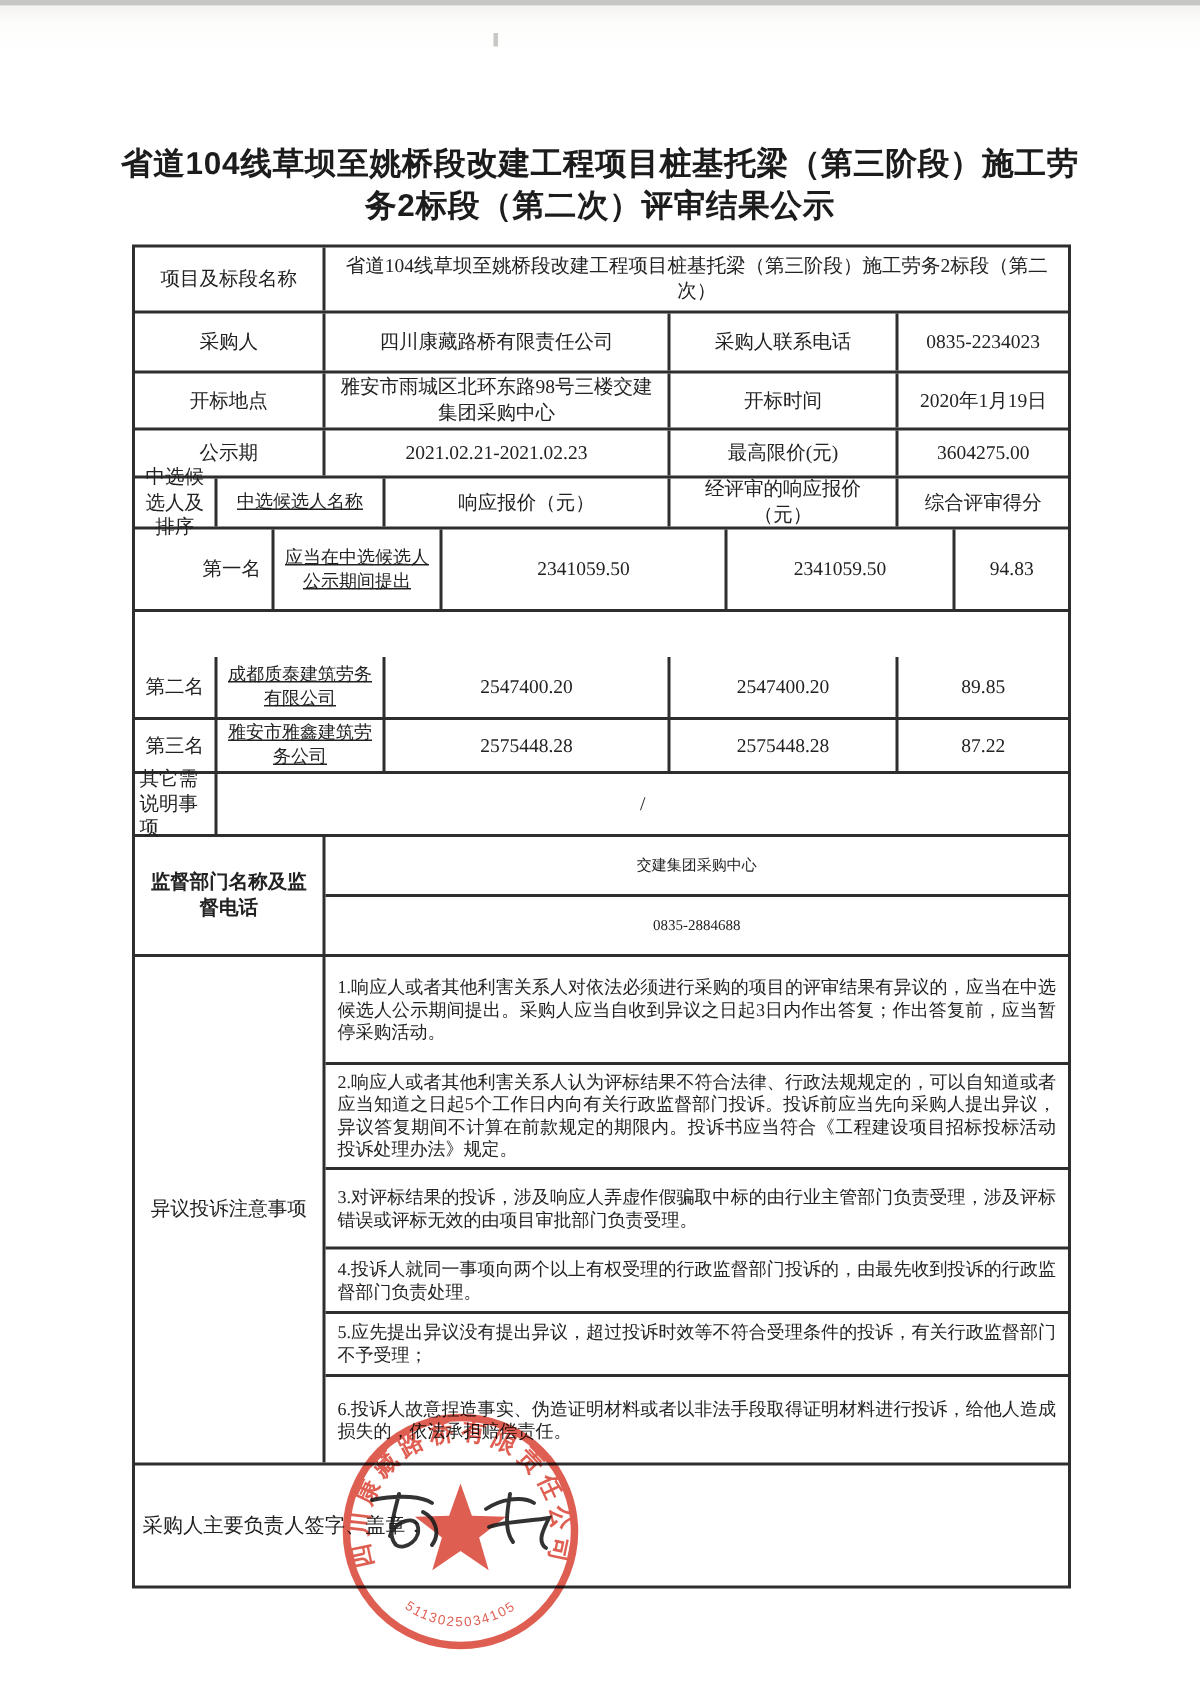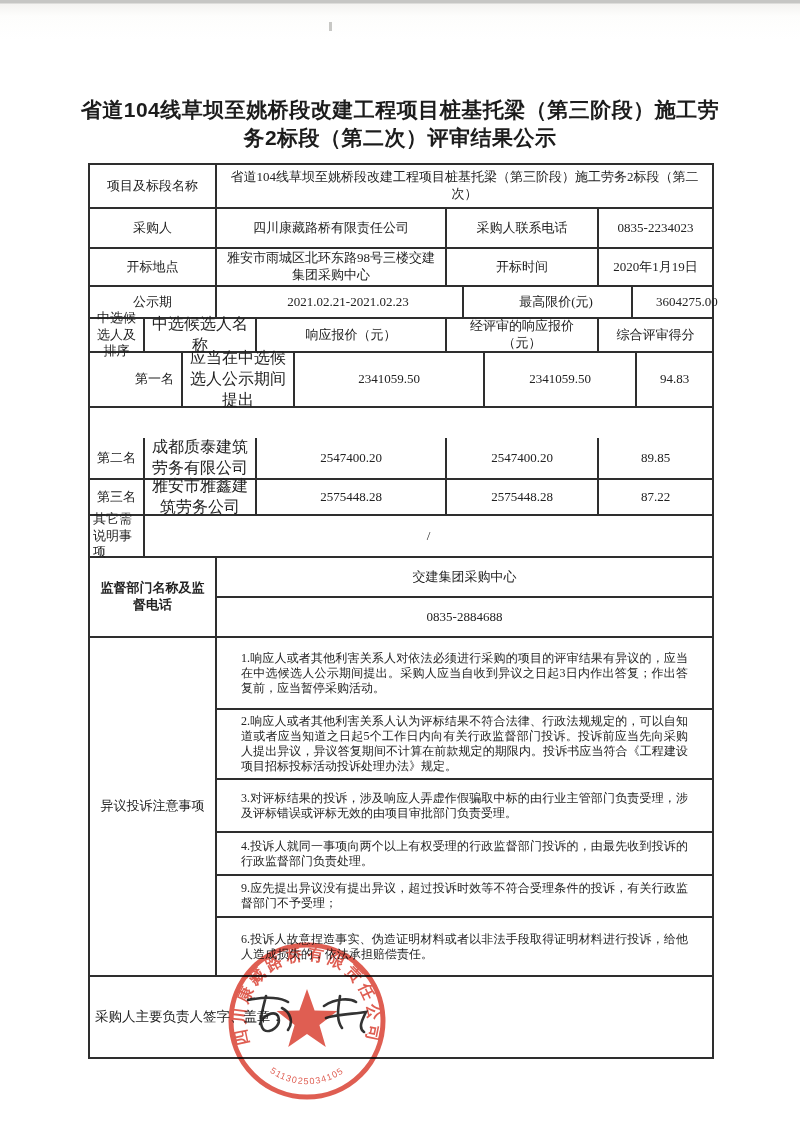--- a/index.html
+++ b/index.html
@@ -36,39 +36,39 @@
     padding:2px 6px;
     color:#222;
   }
   .cell:last-child{border-right:none;}
   .grow{flex:1 1 auto;}
   
   .w-label{flex:0 0 127px;}
   .w-val1{flex:0 0 230px;}
   .w-lab2{flex:0 0 152px;}
   .w-rank{flex:0 0 55px;}
-  .w-name{flex:0 0 112px;font-size:16px;}
+  .w-name{flex:0 0 112px;font-size:12px;text-decoration:underline;}
   .w-price{flex:0 0 190px;}
   .w-eval{flex:0 0 152px;}
   
-  .r1{height:44px;} .r2{height:40px;justify-content:center;} .r3{height:38px;} .r4{height:32px;gap:17px;}
+  .r1{height:44px;} .r2{height:40px;justify-content:center;} .r3{height:38px;} .r4{height:32px;}
   .r-chead{height:34px;} .r-c1{height:55px;padding-left:38px;} .r-c2{height:42px;margin-top:30px;} .r-c3{height:36px;}
   .r-other{height:42px;} .r-sup{height:80px;} .r-sign{height:80px;}
   .stackcol{flex:1 1 auto;display:flex;flex-direction:column;padding:0;align-items:stretch;}
   .substack{display:flex;flex-direction:column;flex:1;}
-  .subrow{flex:1;display:flex;align-items:center;justify-content:center;border-bottom:2px solid #2e2e2e;font-size:13px;}
+  .subrow{flex:1;display:flex;align-items:center;justify-content:center;border-bottom:2px solid #2e2e2e;font-size:10px;}
   .subrow:last-child{border-bottom:none;}
   
   .obj-items{padding:0;}
   .obj-item{
     display:flex;align-items:center;
     border-bottom:2px solid #2e2e2e;
     font-size:12px;line-height:15px;
     text-align:justify;
-    padding:4px 24px;box-sizing:border-box;
+    padding:4px 8px;box-sizing:border-box;
     color:#232323;
   }
   .obj-item:last-child{border-bottom:none;}
   .oi1{height:72px;} .oi2{height:70px;} .oi3{height:53px;}
   .oi4{height:43px;} .oi5{height:42px;} .oi6{height:57px;}
   .sign-cell{justify-content:flex-start;text-align:left;padding-left:5px;font-size:13.5px;}
   
   :root{--seal-color:#d83a2c;}
   .seal{
     position:absolute;left:224px;top:938px;width:166px;height:166px;
@@ -161,21 +161,21 @@
   </div>
 
   <div class="row">
     <div class="cell w-label">异议投诉注意事项</div>
     <div class="cell stackcol obj-items">
       <div class="substack">
         <div class="obj-item oi1">1.响应人或者其他利害关系人对依法必须进行采购的项目的评审结果有异议的，应当在中选候选人公示期间提出。采购人应当自收到异议之日起3日内作出答复；作出答复前，应当暂停采购活动。</div>
         <div class="obj-item oi2">2.响应人或者其他利害关系人认为评标结果不符合法律、行政法规规定的，可以自知道或者应当知道之日起5个工作日内向有关行政监督部门投诉。投诉前应当先向采购人提出异议，异议答复期间不计算在前款规定的期限内。投诉书应当符合《工程建设项目招标投标活动投诉处理办法》规定。</div>
         <div class="obj-item oi3">3.对评标结果的投诉，涉及响应人弄虚作假骗取中标的由行业主管部门负责受理，涉及评标错误或评标无效的由项目审批部门负责受理。</div>
         <div class="obj-item oi4">4.投诉人就同一事项向两个以上有权受理的行政监督部门投诉的，由最先收到投诉的行政监督部门负责处理。</div>
-        <div class="obj-item oi5">9.应先提出异议没有提出异议，超过投诉时效等不符合受理条件的投诉，有关行政监督部门不予受理；</div>
+        <div class="obj-item oi5">5.应先提出异议没有提出异议，超过投诉时效等不符合受理条件的投诉，有关行政监督部门不予受理；</div>
         <div class="obj-item oi6">6.投诉人故意捏造事实、伪造证明材料或者以非法手段取得证明材料进行投诉，给他人造成损失的，依法承担赔偿责任。</div>
       </div>
     </div>
   </div>
 
   <div class="row r-sign">
     <div class="cell grow sign-cell">采购人主要负责人签字、盖章：</div>
   </div>
 
 </div>

